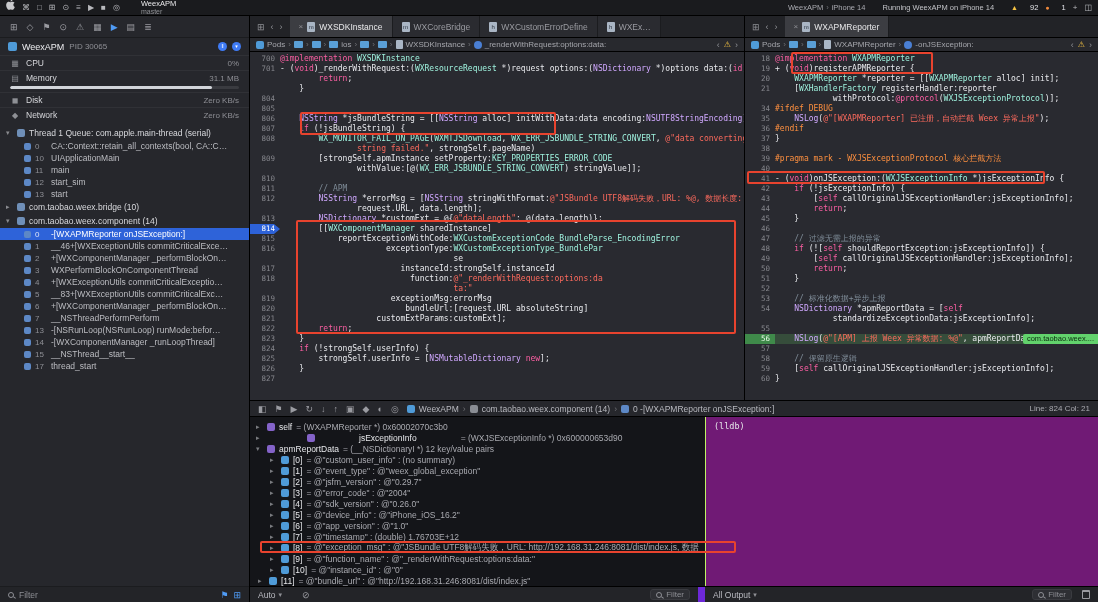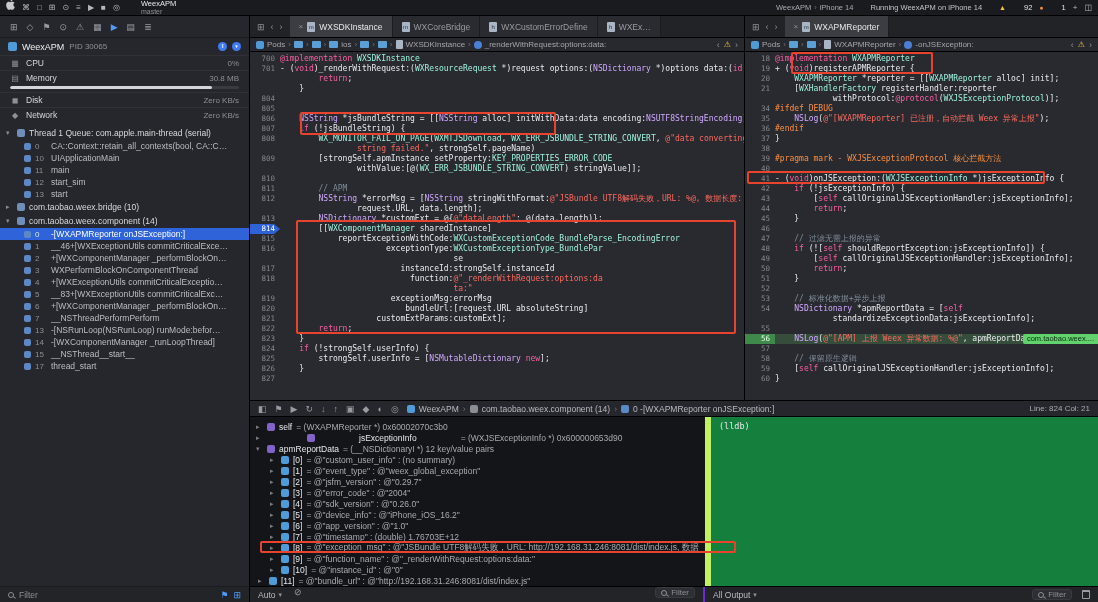--- a/index.html
+++ b/index.html
@@ -8,21 +8,21 @@
   
   .menubar{height:16px;flex:none;background:#1a1b1e;border-bottom:1px solid #000;display:flex;align-items:center;font-size:8px;color:#c9cacd;padding:0 6px;gap:7px}
   .mb-ic{color:#b8b9bd;font-size:8px;line-height:16px;cursor:default}
   .schemeblock{display:flex;flex-direction:column;justify-content:center;margin-left:14px;line-height:7.5px}
   .schemeblock .nm{font-size:7.5px;color:#e8e8ea}
   .schemeblock .br{font-size:7px;color:#8f9095}
   .mb-sp{flex:1}
   .mb-target{color:#a9aab0;font-size:7.5px;white-space:nowrap}
   .mb-target .sep{margin:0 3px;color:#6f7075}
   .mb-status{color:#c2c3c7;font-size:7.5px;white-space:nowrap;margin:0 10px}
-  .badge{display:flex;align-items:center;gap:18px;font-size:7.5px;color:#e3e4e8}
+  .badge{display:flex;align-items:center;gap:12px;font-size:7.5px;color:#e3e4e8}
   .badge .tri{color:#f6c343;font-size:7px}
   .badge .dot{color:#f08a3c;font-size:7px}
   
   .bodyrow{flex:1;display:flex;min-height:0}
   
   .sidebar{width:250px;flex:none;background:#26272c;border-right:1px solid #000;display:flex;flex-direction:column;min-height:0}
   .navbar{height:22px;flex:none;display:flex;align-items:center;gap:9px;padding:0 10px;border-bottom:1px solid #1b1c1f}
   .nav-ic{font-size:9px;color:#9a9ba1;cursor:pointer}
   .nav-ic.on{color:#4f9bf5}
   .procrow{height:17px;flex:none;display:flex;align-items:center;gap:5px;padding:0 8px;font-size:9px}
@@ -101,25 +101,25 @@
   .pos{margin-left:auto;color:#a9aab0;font-size:8px}
   
   .dbgarea{height:169px;flex:none;display:flex;position:relative;min-width:0}
   .vars{width:455px;flex:none;background:#141519;overflow:hidden;padding-top:4px}
   .vrow{height:11px;display:flex;align-items:center;gap:4px;font-size:8.5px;white-space:nowrap;overflow:hidden;padding:0 6px;cursor:pointer}
   .vrow .var{color:#7a7b80;font-size:7px;width:7px;flex:none}
   .vrow .vic{width:8px;height:8px;border-radius:2px;background:#8463c9;flex:none}
   .vrow.child .vic{background:#4f9bd8}
   .vrow .vname{color:#e6e7ea}
   .vrow .vval{color:#a9aab0;overflow:hidden}
-  .console{flex:1;background:#15803d;border-left:6px solid #bef264;position:relative}
+  .console{flex:1;background:#701a75;border-left:1px solid #bef264;position:relative}
   .lldb{position:absolute;left:8px;top:4px;font-family:"DejaVu Sans Mono",monospace;font-size:8.5px;color:#e6e7ea}
   
   .dbgfooter{height:16px;flex:none;background:#232428;border-top:1px solid #000;display:flex}
-  .vfoot{width:455px;flex:none;display:flex;gap:12px;padding:0 8px;border-right:2px solid #6d28d9;font-size:8.5px;color:#b9bac0}
+  .vfoot{width:455px;flex:none;display:flex;align-items:center;gap:20px;padding:0 8px;border-right:7px solid #6d28d9;font-size:8.5px;color:#b9bac0}
   .cfoot{flex:1;display:flex;align-items:center;gap:6px;padding:0 8px;font-size:8.5px;color:#b9bac0}
   .chev{color:#8f9095;font-size:7px}
   .filterbox{display:flex;align-items:center;gap:4px;background:#2e2f34;border:1px solid #3a3b40;border-radius:3px;height:11px;padding:0 5px;color:#8e8f95;font-size:8px}
   .mag{width:6px;height:6px;border:1px solid #8e8f95;border-radius:50%;position:relative;flex:none}
   .mag::after{content:"";position:absolute;width:3px;height:1px;background:#8e8f95;right:-3px;bottom:-1px;transform:rotate(40deg)}
   .trash{width:8px;height:9px;border:1px solid #9a9aa0;border-top:2px solid #9a9aa0;border-radius:1px;margin-left:4px;cursor:pointer}
   .spacer{flex:1}
 </style>
 </head>
 <body>
@@ -189,21 +189,21 @@
       </div>
       <div id="gauges">
           <div class="gaugerow">
             <span class="gi">▦</span>
             <span class="gl">CPU</span>
             <span class="gv">0%</span>
           </div>
           <div class="gaugerow">
             <span class="gi">▤</span>
             <span class="gl">Memory</span>
-            <span class="gv">30.8 MB</span>
+            <span class="gv">31.1 MB</span>
           </div>
           <div class="membar">
             <div class="fill" style="width: 88%;"></div>
           </div>
           <div class="gaugerow">
             <span class="gi">◼</span>
             <span class="gl">Disk</span>
             <span class="gv">Zero KB/s</span>
           </div>
           <div class="gaugerow">

